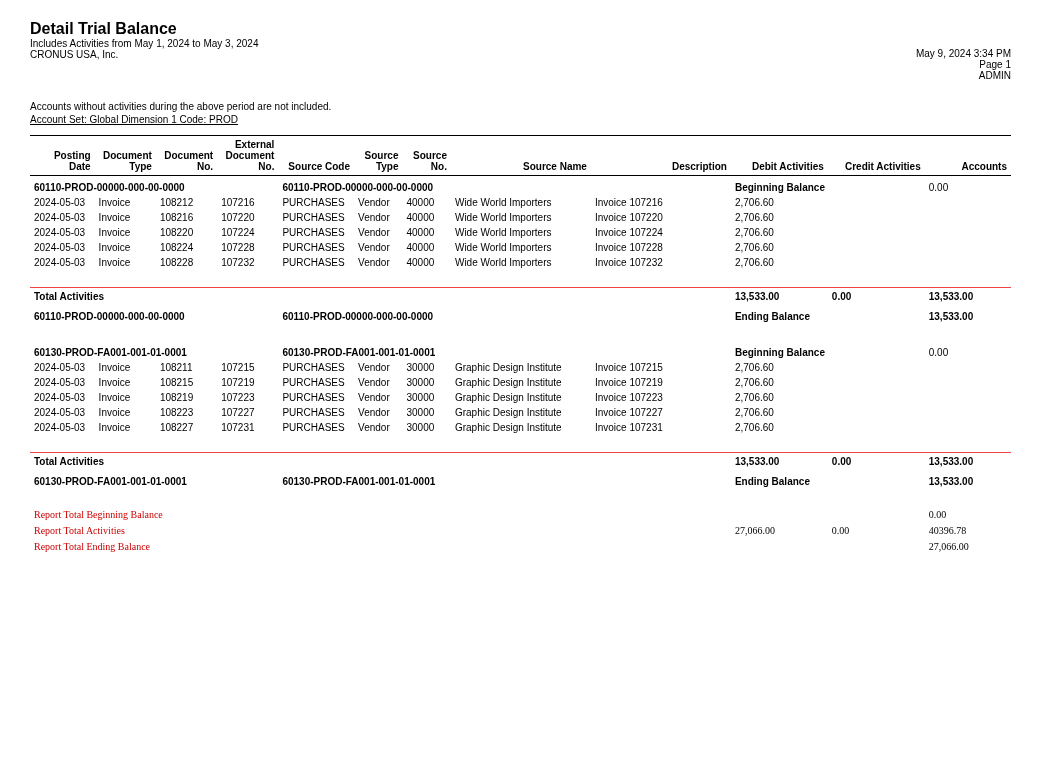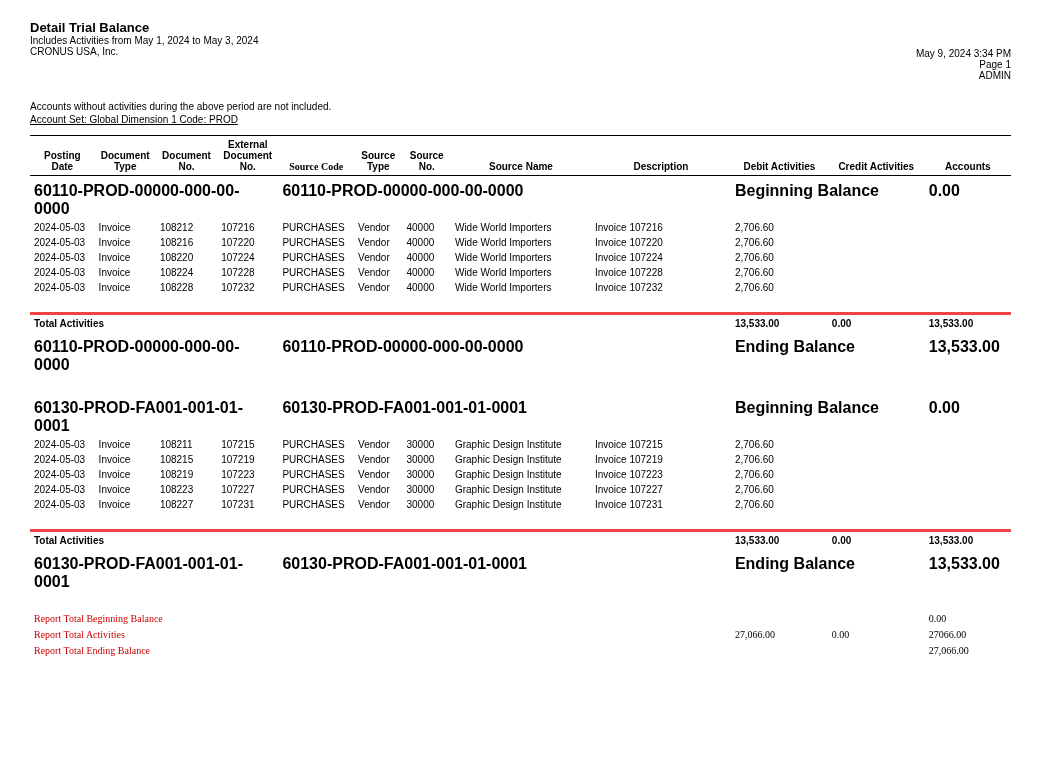--- a/index.html
+++ b/index.html
@@ -10,21 +10,21 @@
       color: #000;
       padding: 20px 30px;
     }
     .header-top {
       display: flex;
       justify-content: space-between;
       margin-bottom: 2px;
     }
     .header-left .report-title {
       font-weight: bold;
-      font-size: 13px;
+      font-size: 16px;
     }
     .header-left .sub-info {
       font-size: 10px;
     }
     .header-right {
       text-align: right;
       font-size: 10px;
       margin-top: 28px;
     }
     .notice-section {
@@ -40,39 +40,39 @@
     table {
       width: 100%;
       border-collapse: collapse;
       margin-top: 10px;
       font-size: 10px;
     }
     thead tr th {
       border-bottom: 1px solid #000;
       border-top: 1px solid #000;
       padding: 3px 4px;
-      text-align: center;
+      text-align: right;
       vertical-align: bottom;
       font-weight: bold;
       font-size: 10px;
     }
     th.right, td.right {
     }
     tbody tr td {
       padding: 2px 4px;
       vertical-align: top;
     }
     .section-header td {
-      font-weight: bold;
+      font-weight: normal;
       padding-top: 6px;
       padding-bottom: 2px;
-      font-size: 16px;
+      font-size: 10px;
     }
     .total-row td {
-      border-top: 3px solid #ef4444;
+      border-top: 1px solid #ef4444;
       font-weight: bold;
       padding-top: 3px;
       padding-bottom: 3px;
     }
     .report-total-row td {
       font-weight: normal;
       padding-top: 3px;
       font-family: Liberation Serif, serif;
     }
     .report-total-row td.label {
@@ -82,21 +82,21 @@
       padding: 3px 0;
     }
     .orange-text {
       color: #cc6600;
     }
     .bold { font-weight: bold; }
     .col-posting { width: 60px; }
     .col-doctype { width: 50px; margin-left: 48px; }
     .col-docno { width: 55px; }
     .col-extdocno { width: 55px; }
-    .col-srccode { width: 70px; font-family: Liberation Serif, serif; }
+    .col-srccode { width: 70px; }
     .col-srctype { width: 45px; }
     .col-srcno { width: 45px; }
     .col-srcname { width: 130px; }
     .col-desc { width: 130px; }
     .col-debit { width: 90px; }
     .col-credit { width: 90px; }
     .col-balance { width: 80px; }
   </style>
 </head>
 <body>
@@ -358,21 +358,21 @@
       <tr class="report-total-row">
   <td colspan="9" class="label orange-text">Report Total Beginning Balance</td>
   <td class="right"></td>
   <td class="right"></td>
   <td class="right">0.00</td>
 </tr>
       <tr class="report-total-row">
   <td colspan="9" class="label orange-text">Report Total Activities</td>
   <td class="right">27,066.00</td>
   <td class="right">0.00</td>
-  <td class="right">27066.00</td>
+  <td class="right">40396.78</td>
 </tr>
       <tr class="report-total-row">
   <td colspan="9" class="label orange-text">Report Total Ending Balance</td>
   <td class="right"></td>
   <td class="right"></td>
   <td class="right">27,066.00</td>
 </tr>
     </tbody>
 </table>
 

